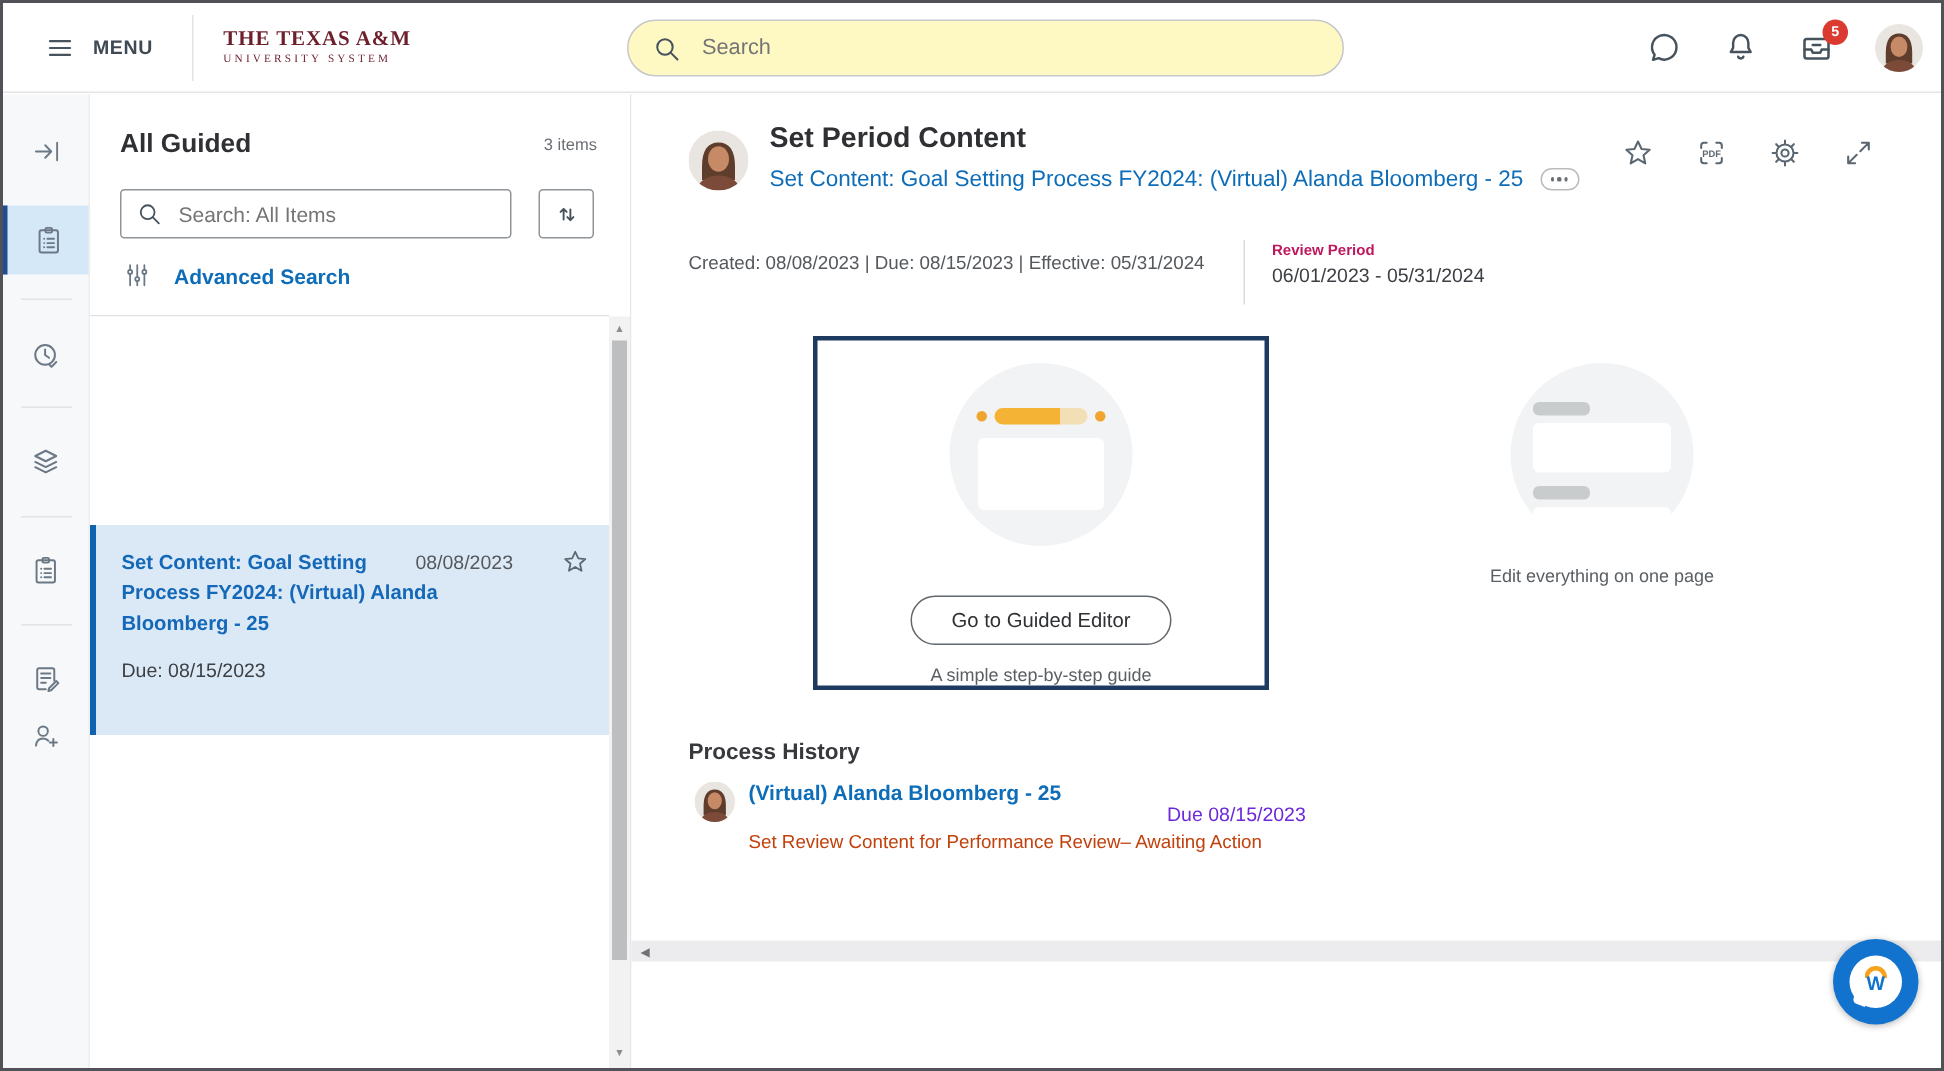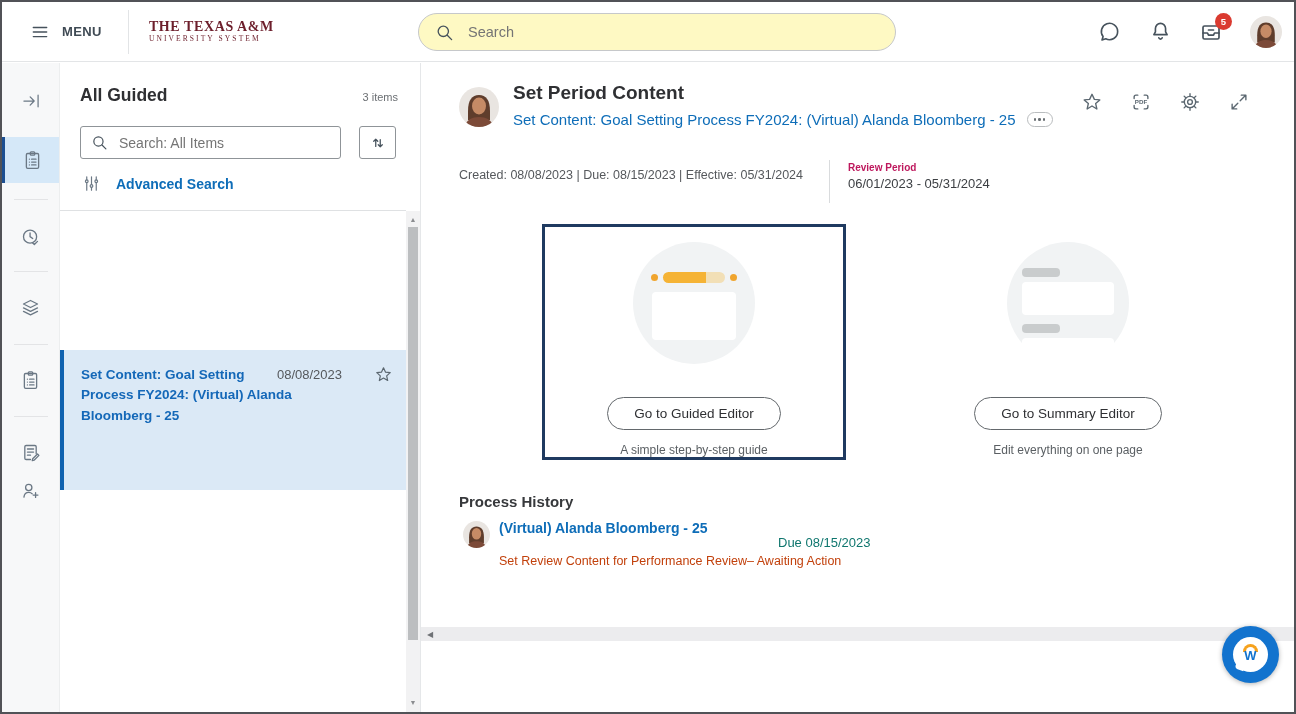--- a/index.html
+++ b/index.html
@@ -84,21 +84,21 @@
   .s-stack{margin-top:26px;width:92px;display:flex;flex-direction:column;align-items:flex-start;}
   .s-bar{width:38px;height:9px;border-radius:4px;background:#c9cccd;}
   .s-rect{width:92px;height:33px;border-radius:4px;background:#fff;margin-top:5px;}
   .s-bar.second{margin-top:9px;}
   .pill-btn{margin-top:33px;height:33px;padding:0 26px;border:1px solid #63686c;border-radius:17px;background:#fff;
        font-size:13.5px;color:#2f3033;font-family:"Liberation Sans",sans-serif;cursor:pointer;}
   .card-caption{margin-top:13px;font-size:12px;color:#5a5f63;}
   .ph-heading{position:absolute;left:38px;top:430px;font-size:15px;font-weight:bold;color:#37393c;}
   .ph-avatar{position:absolute;left:42px;top:458px;width:27px;height:27px;}
   .ph-link{position:absolute;left:78px;top:457px;font-size:14px;font-weight:bold;color:#0e6db8;cursor:pointer;}
-  .ph-due{position:absolute;left:357px;top:472px;font-size:13px;color:#0f766e;}
+  .ph-due{position:absolute;left:357px;top:472px;font-size:13px;color:#6d28d9;}
   .ph-status{position:absolute;left:78px;top:491px;font-size:12.5px;color:#c2410c;}
   .hscroll{position:absolute;left:0;right:0;top:564px;height:14px;background:#ececee;}
   .hs-arrow{position:absolute;left:6px;top:2.5px;font-size:8px;color:#6f7276;}
   .fab{position:absolute;left:801px;top:563px;width:57px;height:57px;border-radius:50%;background:#1273ce;
        box-shadow:0 1px 5px rgba(0,0,0,.3);display:flex;align-items:center;justify-content:center;cursor:pointer;z-index:5;}
   .fab-bubble{position:relative;width:35px;height:35px;background:#fff;border-radius:50%;}
   .fab-tail{position:absolute;left:3px;bottom:2px;width:9px;height:9px;background:#fff;transform:rotate(20deg);
        border-radius:0 0 0 3px;}
   .fab-arc{width:15px;height:8px;border:3px solid #f6a21d;border-bottom:none;border-radius:9px 9px 0 0;margin:7px auto 0;}
   .fab-w{text-align:center;font-weight:bold;font-size:13px;color:#1273ce;margin-top:-3px;line-height:1;}
@@ -245,20 +245,21 @@
 
       <div class="p-scroll">
         <div class="item">
           <div class="item-title">Set Content: Goal Setting Process FY2024: (Virtual) Alanda Bloomberg - 25</div>
           <div class="item-date">08/08/2023</div>
           <div class="item-star">
             <svg width="19" height="19" viewBox="0 0 24 24">
               <path class="ic ic-mid" d="M12 3.6l2.6 5.5 5.9.6-4.5 4 1.3 5.9L12 16.4l-5.3 3.2 1.3-5.9-4.5-4 5.9-.6z"></path>
             </svg>
           </div>
+          <div class="item-due">Due: 08/15/2023</div>
         </div>
       </div>
 
       <div class="p-sb">
         <div class="sb-up">▲</div>
         <div class="sb-thumb"></div>
         <div class="sb-dn">▼</div>
       </div>
     </div>
 
@@ -328,21 +329,20 @@
 
       <div class="card summary">
         <div class="circle">
           <div class="s-stack">
             <span class="s-bar"></span>
               <span class="s-rect"></span>
             <span class="s-bar second"></span>
               <span class="s-rect"></span>
           </div>
         </div>
-        <button class="pill-btn">Go to Summary Editor</button>
         <div class="card-caption">Edit everything on one page</div>
       </div>
 
       <div class="ph-heading">Process History</div>
       <div class="avatar ph-avatar">
         <svg viewBox="0 0 40 40">
             <rect width="40" height="40" fill="#e9e5e1"></rect>
           <path d="M9 24c0-11 4-16 11-16s11 5 11 16v9H9z" fill="#5f3d2c"></path>
           <ellipse cx="20" cy="19" rx="7" ry="8.5" fill="#c68b66"></ellipse>
           <path d="M5 41c1.5-8 8-11 15-11s13.5 3 15 11z" fill="#7c4a38"></path>

